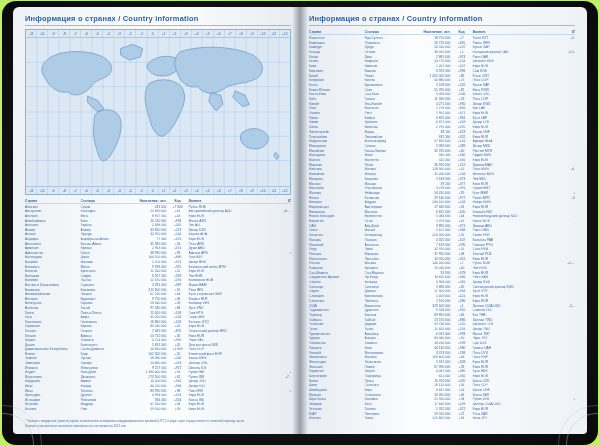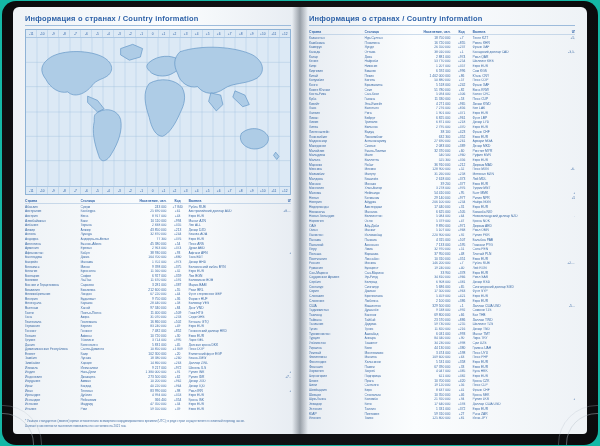--- a/index.html
+++ b/index.html
@@ -1,16 +1,16 @@
 <!DOCTYPE html>
 <html><head>
 <meta charset="utf-8">
 <style>
   html,body{margin:0;padding:0;background:#ffffff;font-family:"Liberation Sans",sans-serif;}
-  .stage{position:relative;width:600px;height:446px;background:#14b8a6;overflow:hidden;}
+  .stage{position:relative;width:600px;height:446px;background:#bef264;overflow:hidden;}
   .cover{position:absolute;left:2px;top:1px;width:596px;height:444px;border-radius:14px;
          background:radial-gradient(ellipse at center,#2b2b30 0%,#141417 55%,#0a0a0c 100%);overflow:hidden;}
   .spread{position:absolute;left:11px;right:11px;top:6px;bottom:11px;display:flex;}
   .page{flex:1;position:relative;overflow:hidden;}
   .page-left{border-radius:6px 0 0 4px;background:linear-gradient(90deg,#eef2f6 0%,#fbfdfe 55%,#e7ecf2 100%);}
   .page-right{border-radius:0 6px 4px 0;background:linear-gradient(90deg,#e7ecf2 0%,#fbfdfe 40%,#eef2f6 100%);}
   .gutter{position:absolute;left:50%;top:6px;bottom:11px;width:16px;transform:translateX(-50%);
           background:linear-gradient(90deg,rgba(25,35,48,0) 0%,rgba(25,35,48,0.38) 50%,rgba(25,35,48,0) 100%);pointer-events:none;z-index:5;}
   .page-inner{position:absolute;inset:7px 9px 5px 12px;display:flex;flex-direction:column;}
   .page-right .page-inner{inset:7px 12px 5px 9px;}

